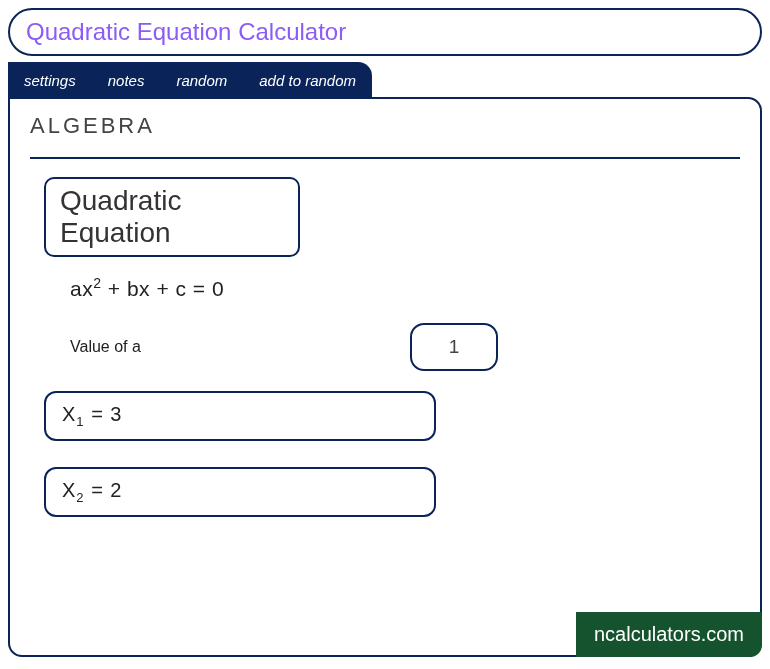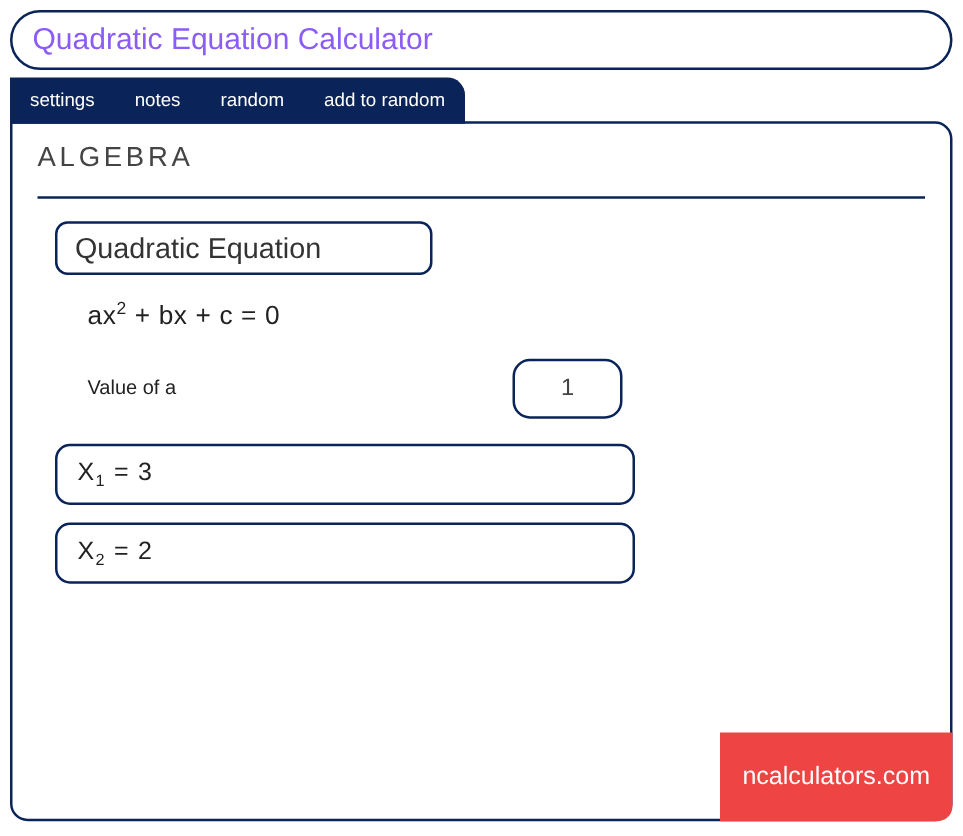--- a/index.html
+++ b/index.html
@@ -19,20 +19,21 @@
       color: #8b5cf6;
       font-weight: 400;
     }
     .tabs {
       display: flex;
       background: #0a2459;
       border-radius: 0 14px 0 0;
       width: fit-content;
       margin-top: 6px;
       padding: 0;
+      font-style: italic;
     }
     .tab {
       color: #fff;
       font-size: 15px;
       padding: 10px 16px;
       cursor: pointer;
     }
     .main-panel {
       border: 2px solid #0a2459;
       border-top-right-radius: 14px;
@@ -48,23 +49,23 @@
       letter-spacing: 3px;
       color: #444;
       border-bottom: 2px solid #0a2459;
       padding-bottom: 18px;
       margin-bottom: 18px;
     }
     .section-title {
       border: 2px solid #0a2459;
       border-radius: 10px;
       padding: 6px 14px;
-      font-size: 23px;
+      font-size: 28px;
       color: #333;
-      width: 302px;
+      width: 256px;
       margin-left: 14px;
       margin-bottom: 18px;
     }
     .formula {
       font-size: 21px;
       color: #222;
       margin-left: 40px;
       margin-bottom: 22px;
       letter-spacing: 0.5px;
     }
@@ -92,34 +93,34 @@
       align-items: center;
       justify-content: center;
       background: #fff;
     }
     .result-box {
       border: 2px solid #0a2459;
       border-radius: 12px;
       padding: 10px 16px;
       font-size: 20px;
       color: #222;
-      width: 464px;
+      width: 392px;
       margin-left: 14px;
-      margin-bottom: 14px;
+      margin-bottom: 26px;
       letter-spacing: 1px;
     }
     .result-box .sub { font-size: 13px; vertical-align: sub; }
     .brand-badge {
       position: absolute;
       right: -2px;
       bottom: -2px;
-      background: #ef4444;
+      background: #14532d;
       color: #fff;
       font-size: 20px;
-      padding: 24px 18px;
+      padding: 11px 18px;
       border-bottom-right-radius: 12px;
     }
   </style>
 </head>
 <body>
 
 <div class="title-bar">Quadratic Equation Calculator</div>
 
 <div class="tabs">
   <div class="tab">settings</div>

